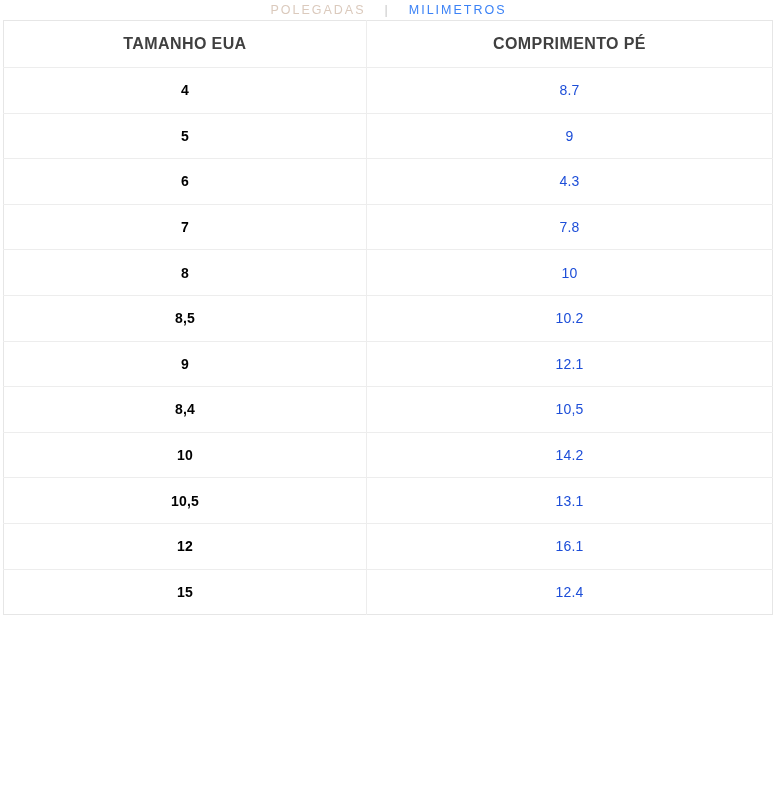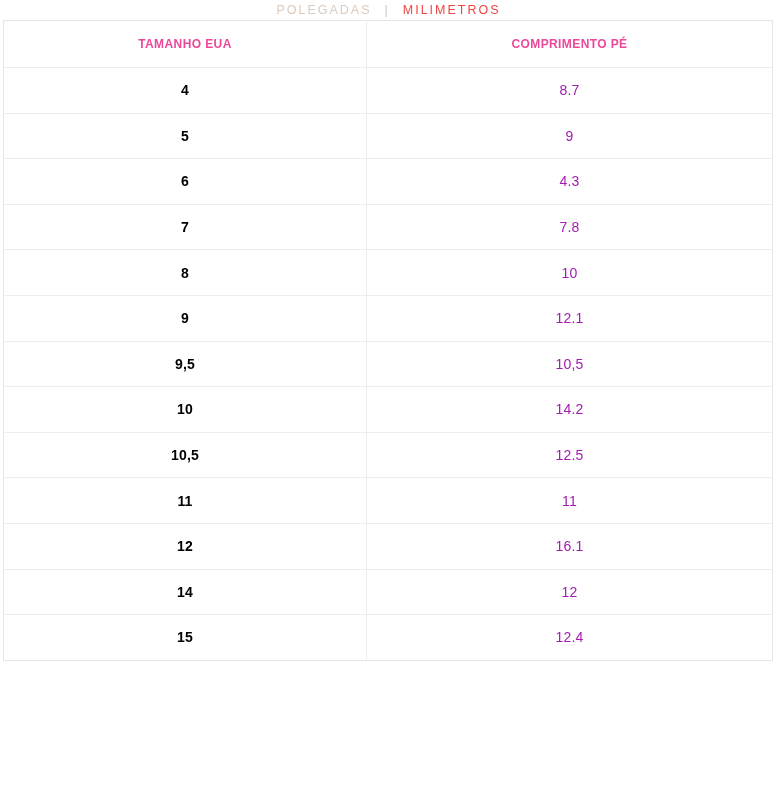--- a/index.html
+++ b/index.html
@@ -14,34 +14,34 @@
     -webkit-font-smoothing: antialiased;
     overflow: hidden;
   }
 
   
   .unit-tabs {
     height: 20px;
     display: flex;
     align-items: center;
     justify-content: center;
-    gap: 6px;
+    gap: 12px;
     background: #ffffff;
     user-select: none;
   }
   .unit-tab {
     font-size: 12.5px;
     letter-spacing: 2.0px;
     font-weight: 400;
     line-height: 20px;
     white-space: nowrap;
     cursor: pointer;
   }
   .unit-tab.inactive { color: #dbcabd; }
-  .unit-tab.active    { color: #ef4444; }
+  .unit-tab.active    { color: #3b82f6; }
   .unit-tab-sep {
     color: #c9c9c9;
     font-size: 12.5px;
     line-height: 20px;
     padding: 0 9px 0 7px;
     font-weight: 300;
   }
 
   
   .table-wrap {
@@ -68,40 +68,40 @@
     text-align: center;
     vertical-align: middle;
     padding: 0;
   }
   table.size-table th:last-child,
   table.size-table td:last-child { border-right: none; }
   table.size-table tr:last-child td { border-bottom: none; }
 
   table.size-table thead th {
     height: 46px;
-    font-size: 12px;
+    font-size: 16px;
     font-weight: 700;
-    color: #ec4899;
+    color: #404040;
     letter-spacing: 0.4px;
     font-stretch: condensed;
   }
 
   table.size-table tbody td {
     height: 44.6px;
     font-size: 14px;
     color: #1a1a1a;
   }
   table.size-table tbody td.size-cell {
     font-weight: 700;
     color: #000000;
     letter-spacing: 0.2px;
   }
   table.size-table tbody td.len-cell {
     font-weight: 400;
-    color: #a21caf;
+    color: #1d4ed8;
     letter-spacing: 0.2px;
   }
 </style>
 </head>
 <body>
 
 <div class="unit-tabs">
   <span class="unit-tab inactive">POLEGADAS</span>
   <span class="unit-tab-sep">|</span>
   <span class="unit-tab active">MILIMETROS</span>
@@ -135,46 +135,42 @@
         </tr>
         <tr>
           <td class="size-cell">7</td>
           <td class="len-cell">7.8</td>
         </tr>
         <tr>
           <td class="size-cell">8</td>
           <td class="len-cell">10</td>
         </tr>
         <tr>
+          <td class="size-cell">8,5</td>
+          <td class="len-cell">10.2</td>
+        </tr>
+        <tr>
           <td class="size-cell">9</td>
           <td class="len-cell">12.1</td>
         </tr>
         <tr>
-          <td class="size-cell">9,5</td>
+          <td class="size-cell">8,4</td>
           <td class="len-cell">10,5</td>
         </tr>
         <tr>
           <td class="size-cell">10</td>
           <td class="len-cell">14.2</td>
         </tr>
         <tr>
           <td class="size-cell">10,5</td>
-          <td class="len-cell">12.5</td>
-        </tr>
-        <tr>
-          <td class="size-cell">11</td>
-          <td class="len-cell">11</td>
+          <td class="len-cell">13.1</td>
         </tr>
         <tr>
           <td class="size-cell">12</td>
           <td class="len-cell">16.1</td>
-        </tr>
-        <tr>
-          <td class="size-cell">14</td>
-          <td class="len-cell">12</td>
         </tr>
         <tr>
           <td class="size-cell">15</td>
           <td class="len-cell">12.4</td>
         </tr>
       </tbody>
   </table>
 </div>
 
 </body></html>

